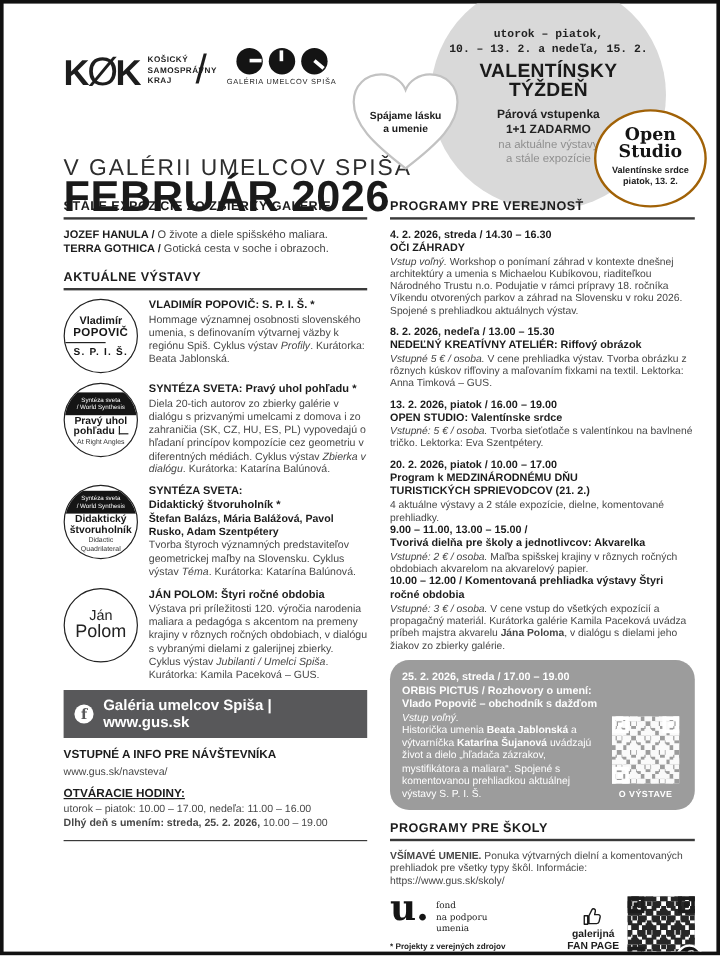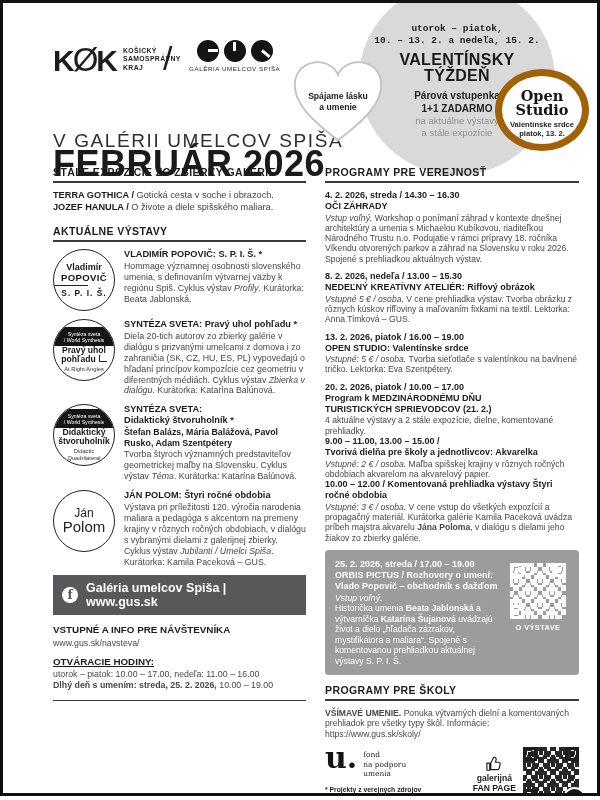--- a/index.html
+++ b/index.html
@@ -26,22 +26,22 @@
   .val-circle{position:absolute;left:356px;top:-20px;width:196px;height:192px;border-radius:50%;
     background:#d9d9d9;text-align:center;box-sizing:border-box;padding-top:40px;}
   .val-dates{font-size:9.5px;font-weight:700;line-height:1.3;color:#222;font-family:Liberation Mono, monospace;}
   .val-title{font-size:16px;font-weight:800;line-height:1.05;letter-spacing:.3px;margin:4px 0 5px;color:#1a1a1a;}
   .val-offer{font-size:10px;font-weight:700;line-height:1.25;color:#222;}
   .val-grey{font-size:9.5px;line-height:1.25;color:#8f8f8f;}
   .heart-wrap{position:absolute;left:289px;top:56px;width:92px;height:88px;}
   .heart-wrap svg{position:absolute;inset:0;}
   .heart-text{position:absolute;left:0;top:32px;width:92px;text-align:center;
     font-size:8.6px;font-weight:700;line-height:1.3;color:#1a1a1a;}
-  .open-studio{position:absolute;left:492px;top:66px;width:94px;height:82px;border-radius:50%;
-    background:#fff;border:7px solid #a16207;text-align:center;box-sizing:border-box;padding-top:13px;}
+  .open-studio{position:absolute;left:492px;top:88px;width:94px;height:82px;border-radius:50%;
+    background:#fff;border:2px solid #a16207;text-align:center;box-sizing:border-box;padding-top:13px;}
   .os-title{font-family:"DejaVu Serif",serif;font-size:14.5px;font-weight:700;line-height:.95;color:#141414;}
   .os-sub{font-size:7.6px;font-weight:700;line-height:1.3;margin-top:3px;color:#222;}
   
   .col-left{position:absolute;left:50px;top:163px;width:253px;}
   .col-right{position:absolute;left:322px;top:163px;width:254px;}
   .sec-head{font-size:10.5px;font-weight:700;letter-spacing:.4px;color:#1c1c1c;
     padding-bottom:3px;border-bottom:2px solid #3a3a3a;margin:0 0 7px;}
   
   .perm-item{font-size:9.2px;line-height:1.3;color:#444;}
   .perm-item b{color:#1c1c1c;}
@@ -69,22 +69,22 @@
   .fb-circle{width:16px;height:16px;border-radius:50%;background:#fff;color:#58585a;
     display:flex;align-items:center;justify-content:center;
     font-family:"DejaVu Serif",serif;font-size:12px;font-weight:700;flex:0 0 16px;}
   .blk{font-size:8.8px;line-height:1.25;color:#474747;margin-bottom:7px;}
   .blk-head{font-size:9.8px;font-weight:700;color:#1c1c1c;margin-bottom:1px;}
   .blk-head.u{text-decoration:underline;}
   .rule{border-top:1.5px solid #3a3a3a;margin:9px 0;}
   
   .event{font-size:8.6px;line-height:1.2;color:#474747;margin-bottom:7px;}
   .ev-b{font-weight:700;font-size:9px;color:#1c1c1c;line-height:1.25;}
-  .orbis{background:#9c9c9c;border-radius:4px;color:#fff;display:flex;gap:8px;
-    padding:9px 10px;box-sizing:border-box;margin:2px 0 9px;}
+  .orbis{background:#9c9c9c;border-radius:16px;color:#fff;display:flex;gap:8px;
+    padding:9px 10px;box-sizing:border-box;margin:2px 0 9px;align-items:flex-end;}
   .orbis-text{flex:1;font-size:8.6px;line-height:1.22;}
   .orbis-text .ev-b{color:#fff;}
   .orbis-qr{flex:0 0 62px;text-align:center;padding-top:4px;}
   .qr{position:relative;width:56px;height:56px;margin:0 auto;color:#fff;}
   .qr .px{position:absolute;inset:0;opacity:.95;background:
     repeating-conic-gradient(currentColor 0% 25%,transparent 0% 50%) 0 0/8px 8px,
     repeating-conic-gradient(currentColor 0% 25%,transparent 0% 50%) 3px 4px/12px 12px;}
   .qr .fnd{position:absolute;width:14px;height:14px;border:3px solid currentColor;box-sizing:border-box;background:#0000;}
   .qr .fnd::after{content:"";position:absolute;inset:2px;background:currentColor;}
   .qr .tl{left:0;top:0}.qr .tr{right:0;top:0}.qr .bl{left:0;bottom:0}
@@ -171,22 +171,22 @@
     <div class="os-sub">
       <div>Valentínske srdce</div>
       <div>piatok, 13. 2.</div>
     </div>
   </div>
 
   <div class="col-left">
 
     <div class="sec-head">STÁLE EXPOZÍCIE ZO ZBIERKY GALÉRIE</div>
     <div class="perm-wrap">
+      <div class="perm-item"><b>JOZEF HANULA / </b><span>O živote a diele spišského maliara.</span></div>
       <div class="perm-item"><b>TERRA GOTHICA / </b><span>Gotická cesta v soche i obrazoch.</span></div>
-      <div class="perm-item"><b>JOZEF HANULA / </b><span>O živote a diele spišského maliara.</span></div>
     </div>
 
     <div class="sec-head">AKTUÁLNE VÝSTAVY</div>
 
     <div class="exhibit">
       <div class="badge">
         <div class="bl1">Vladimír</div>
         <div class="bl2">POPOVIČ</div>
         <div class="bdiv"></div>
         <div class="bspis">S. P. I. Š.</div>

